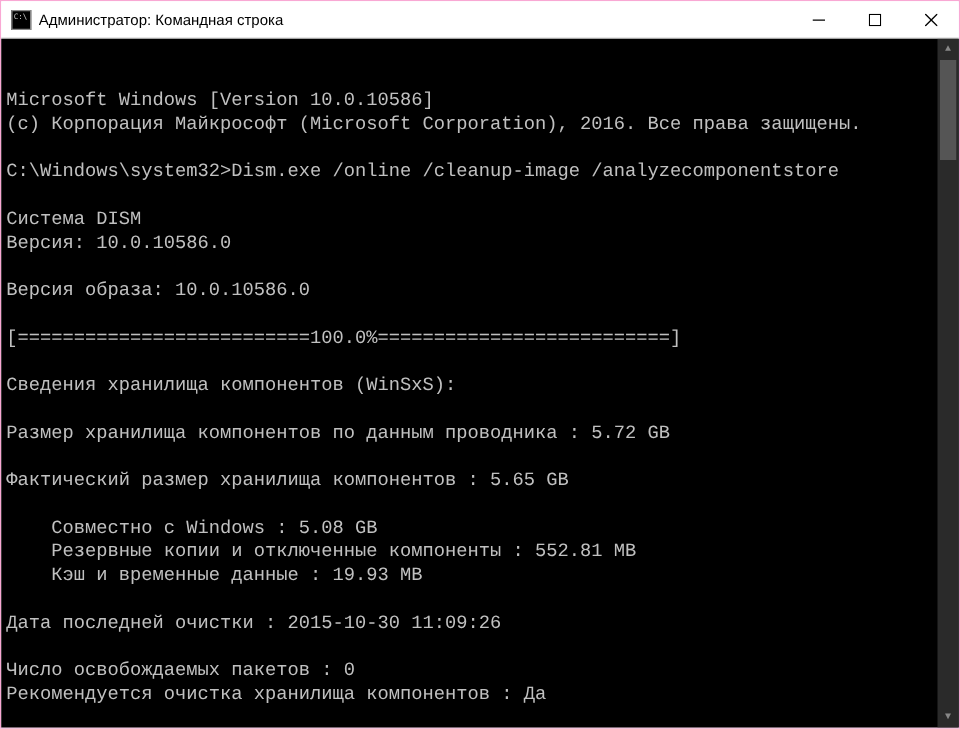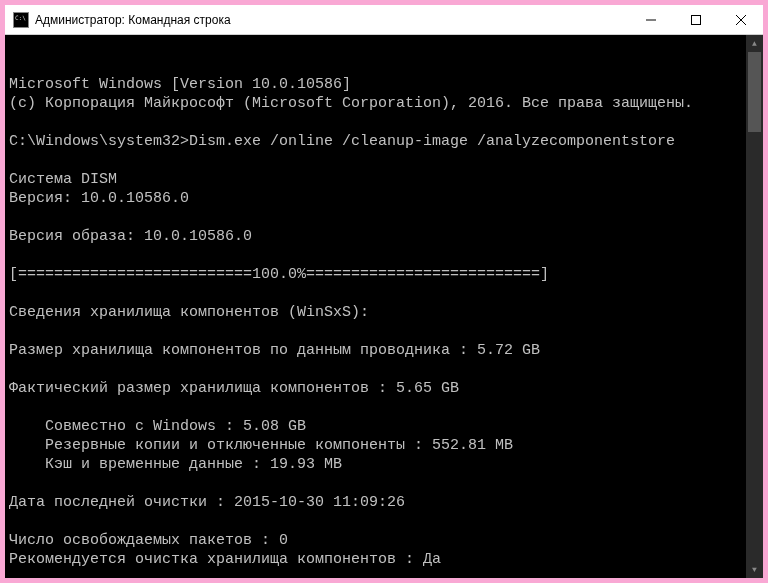--- a/index.html
+++ b/index.html
@@ -6,21 +6,21 @@
     body {
       width: 768px;
       height: 583px;
       background: #fff;
       font-family: "Segoe UI", Tahoma, sans-serif;
       overflow: hidden;
     }
     .window {
       width: 768px;
       height: 583px;
-      border: 5px solid #f9a8d4;
+      border: 1px solid #f9a8d4;
       display: flex;
       flex-direction: column;
       background: #fff;
     }
     .titlebar {
       height: 30px;
       background: #fff;
       display: flex;
       align-items: center;
       border-bottom: 1px solid #d0d0d0;

